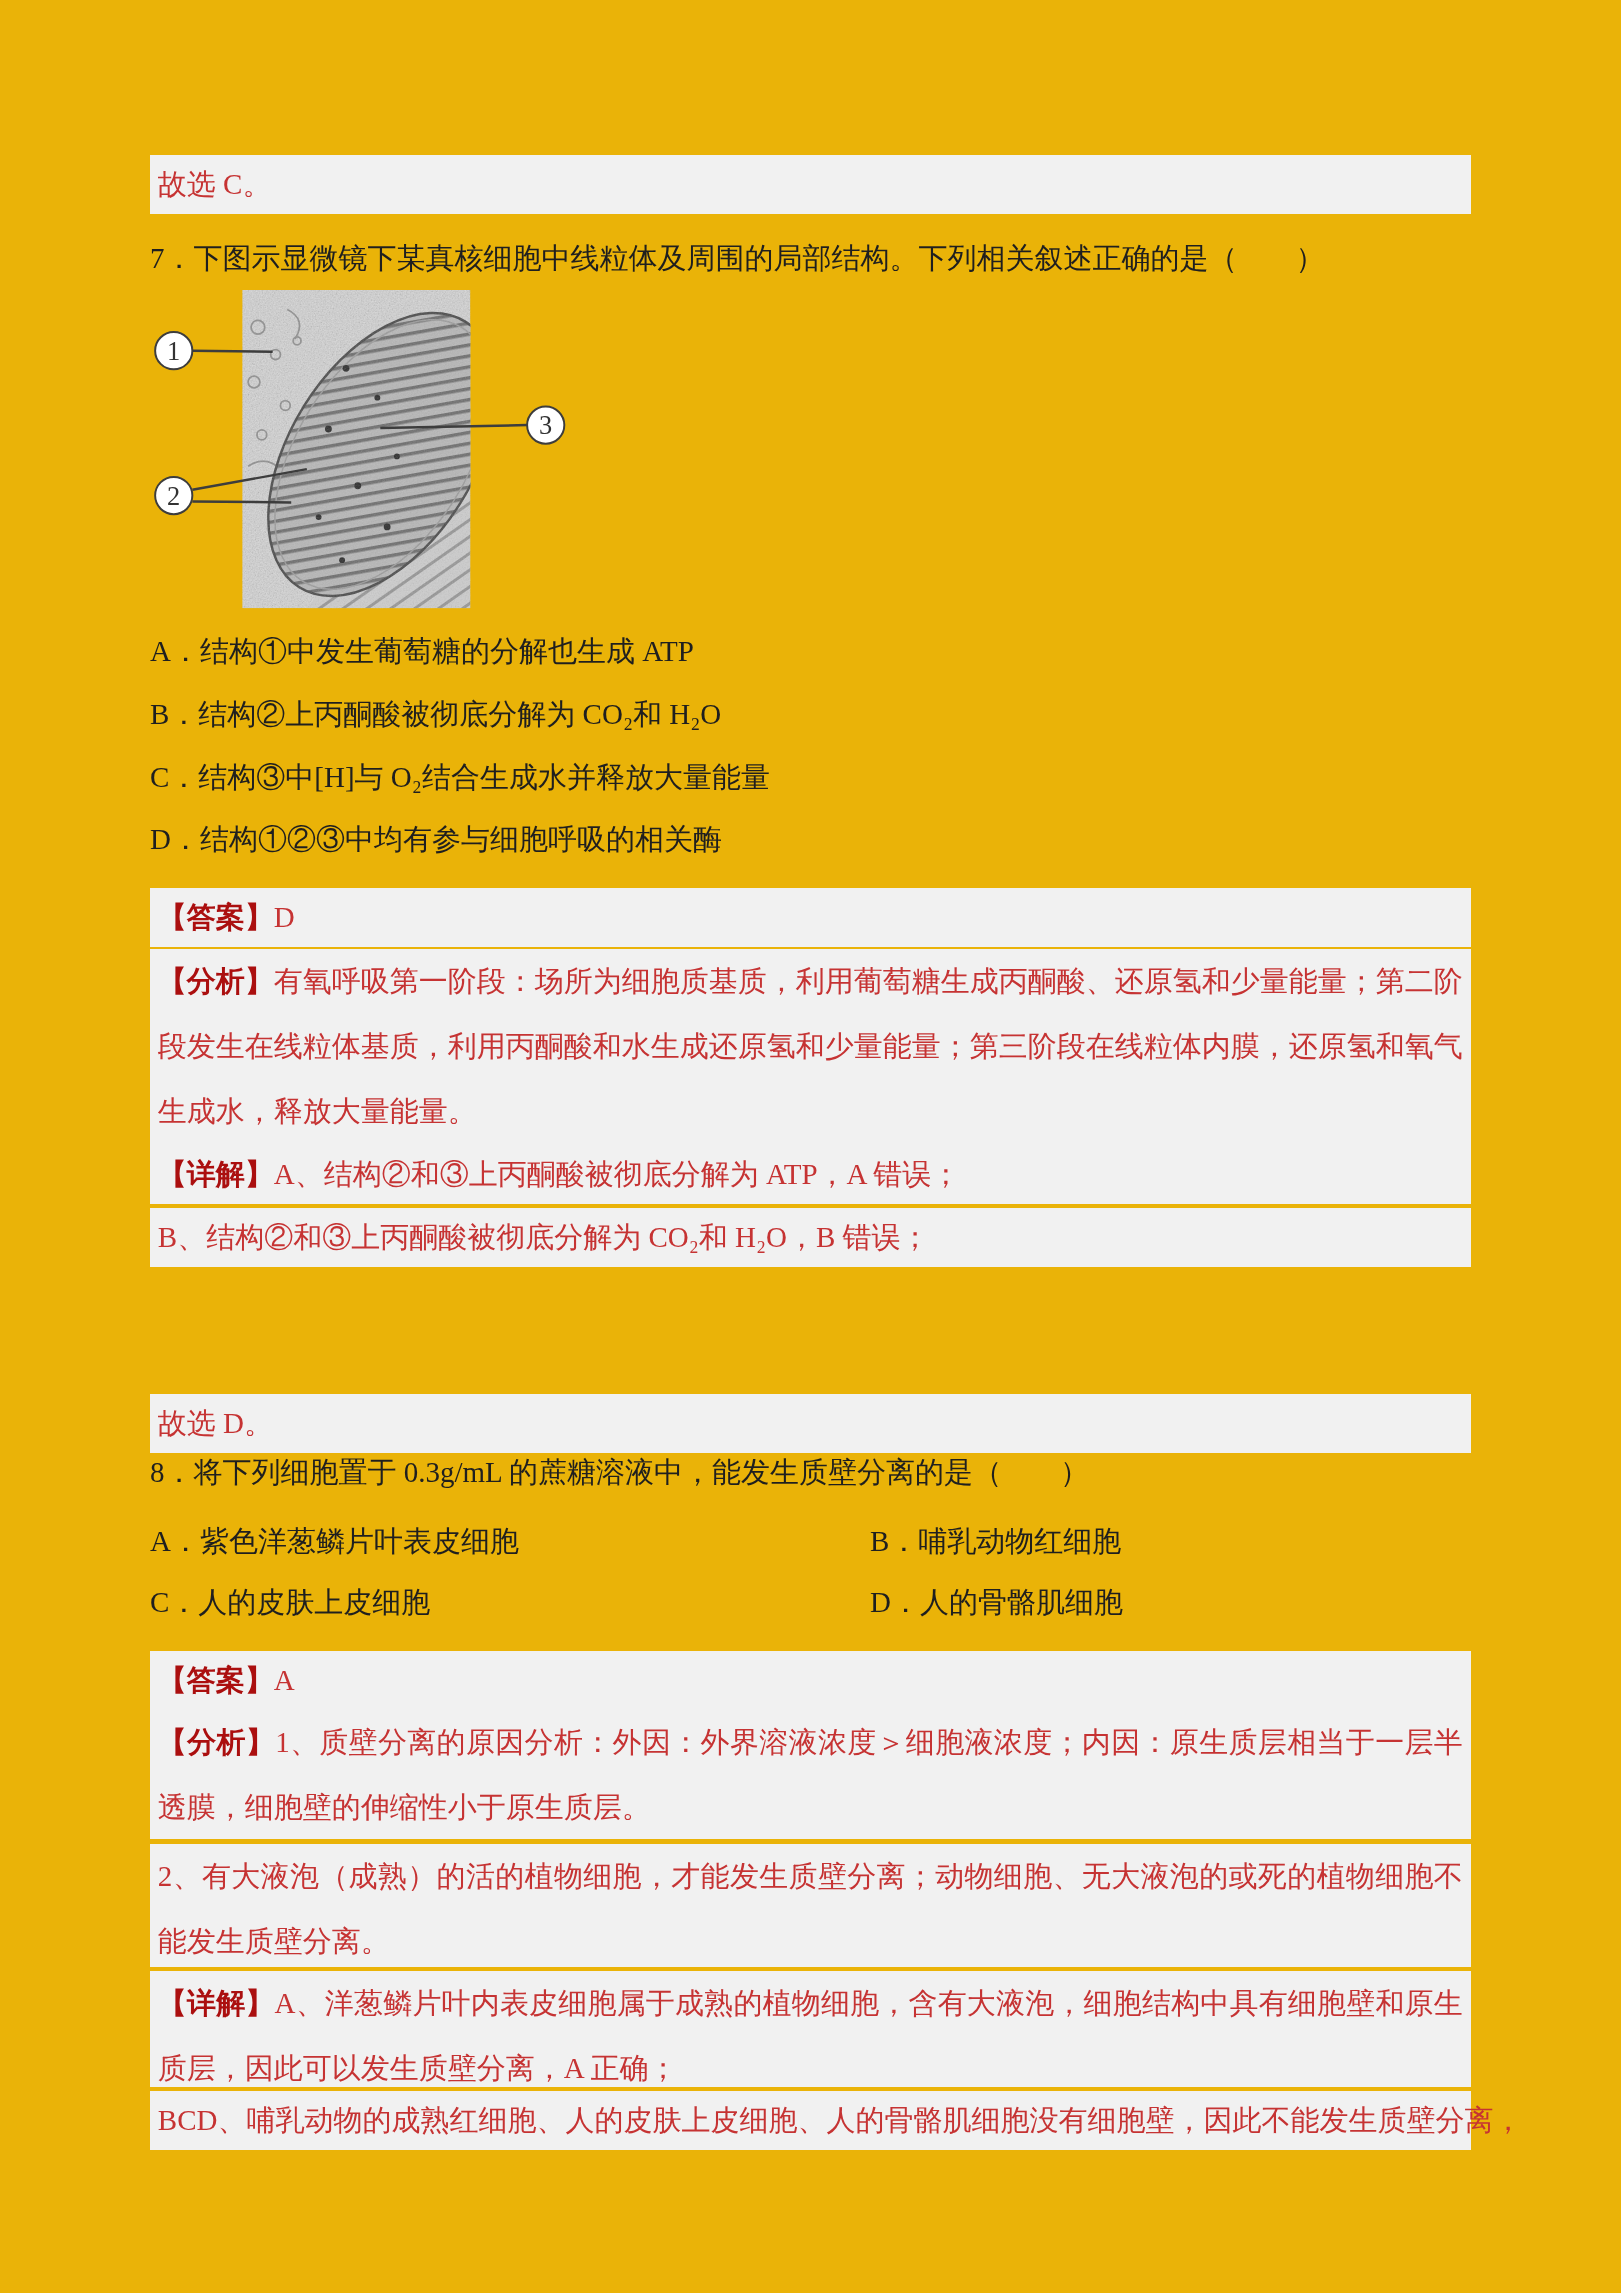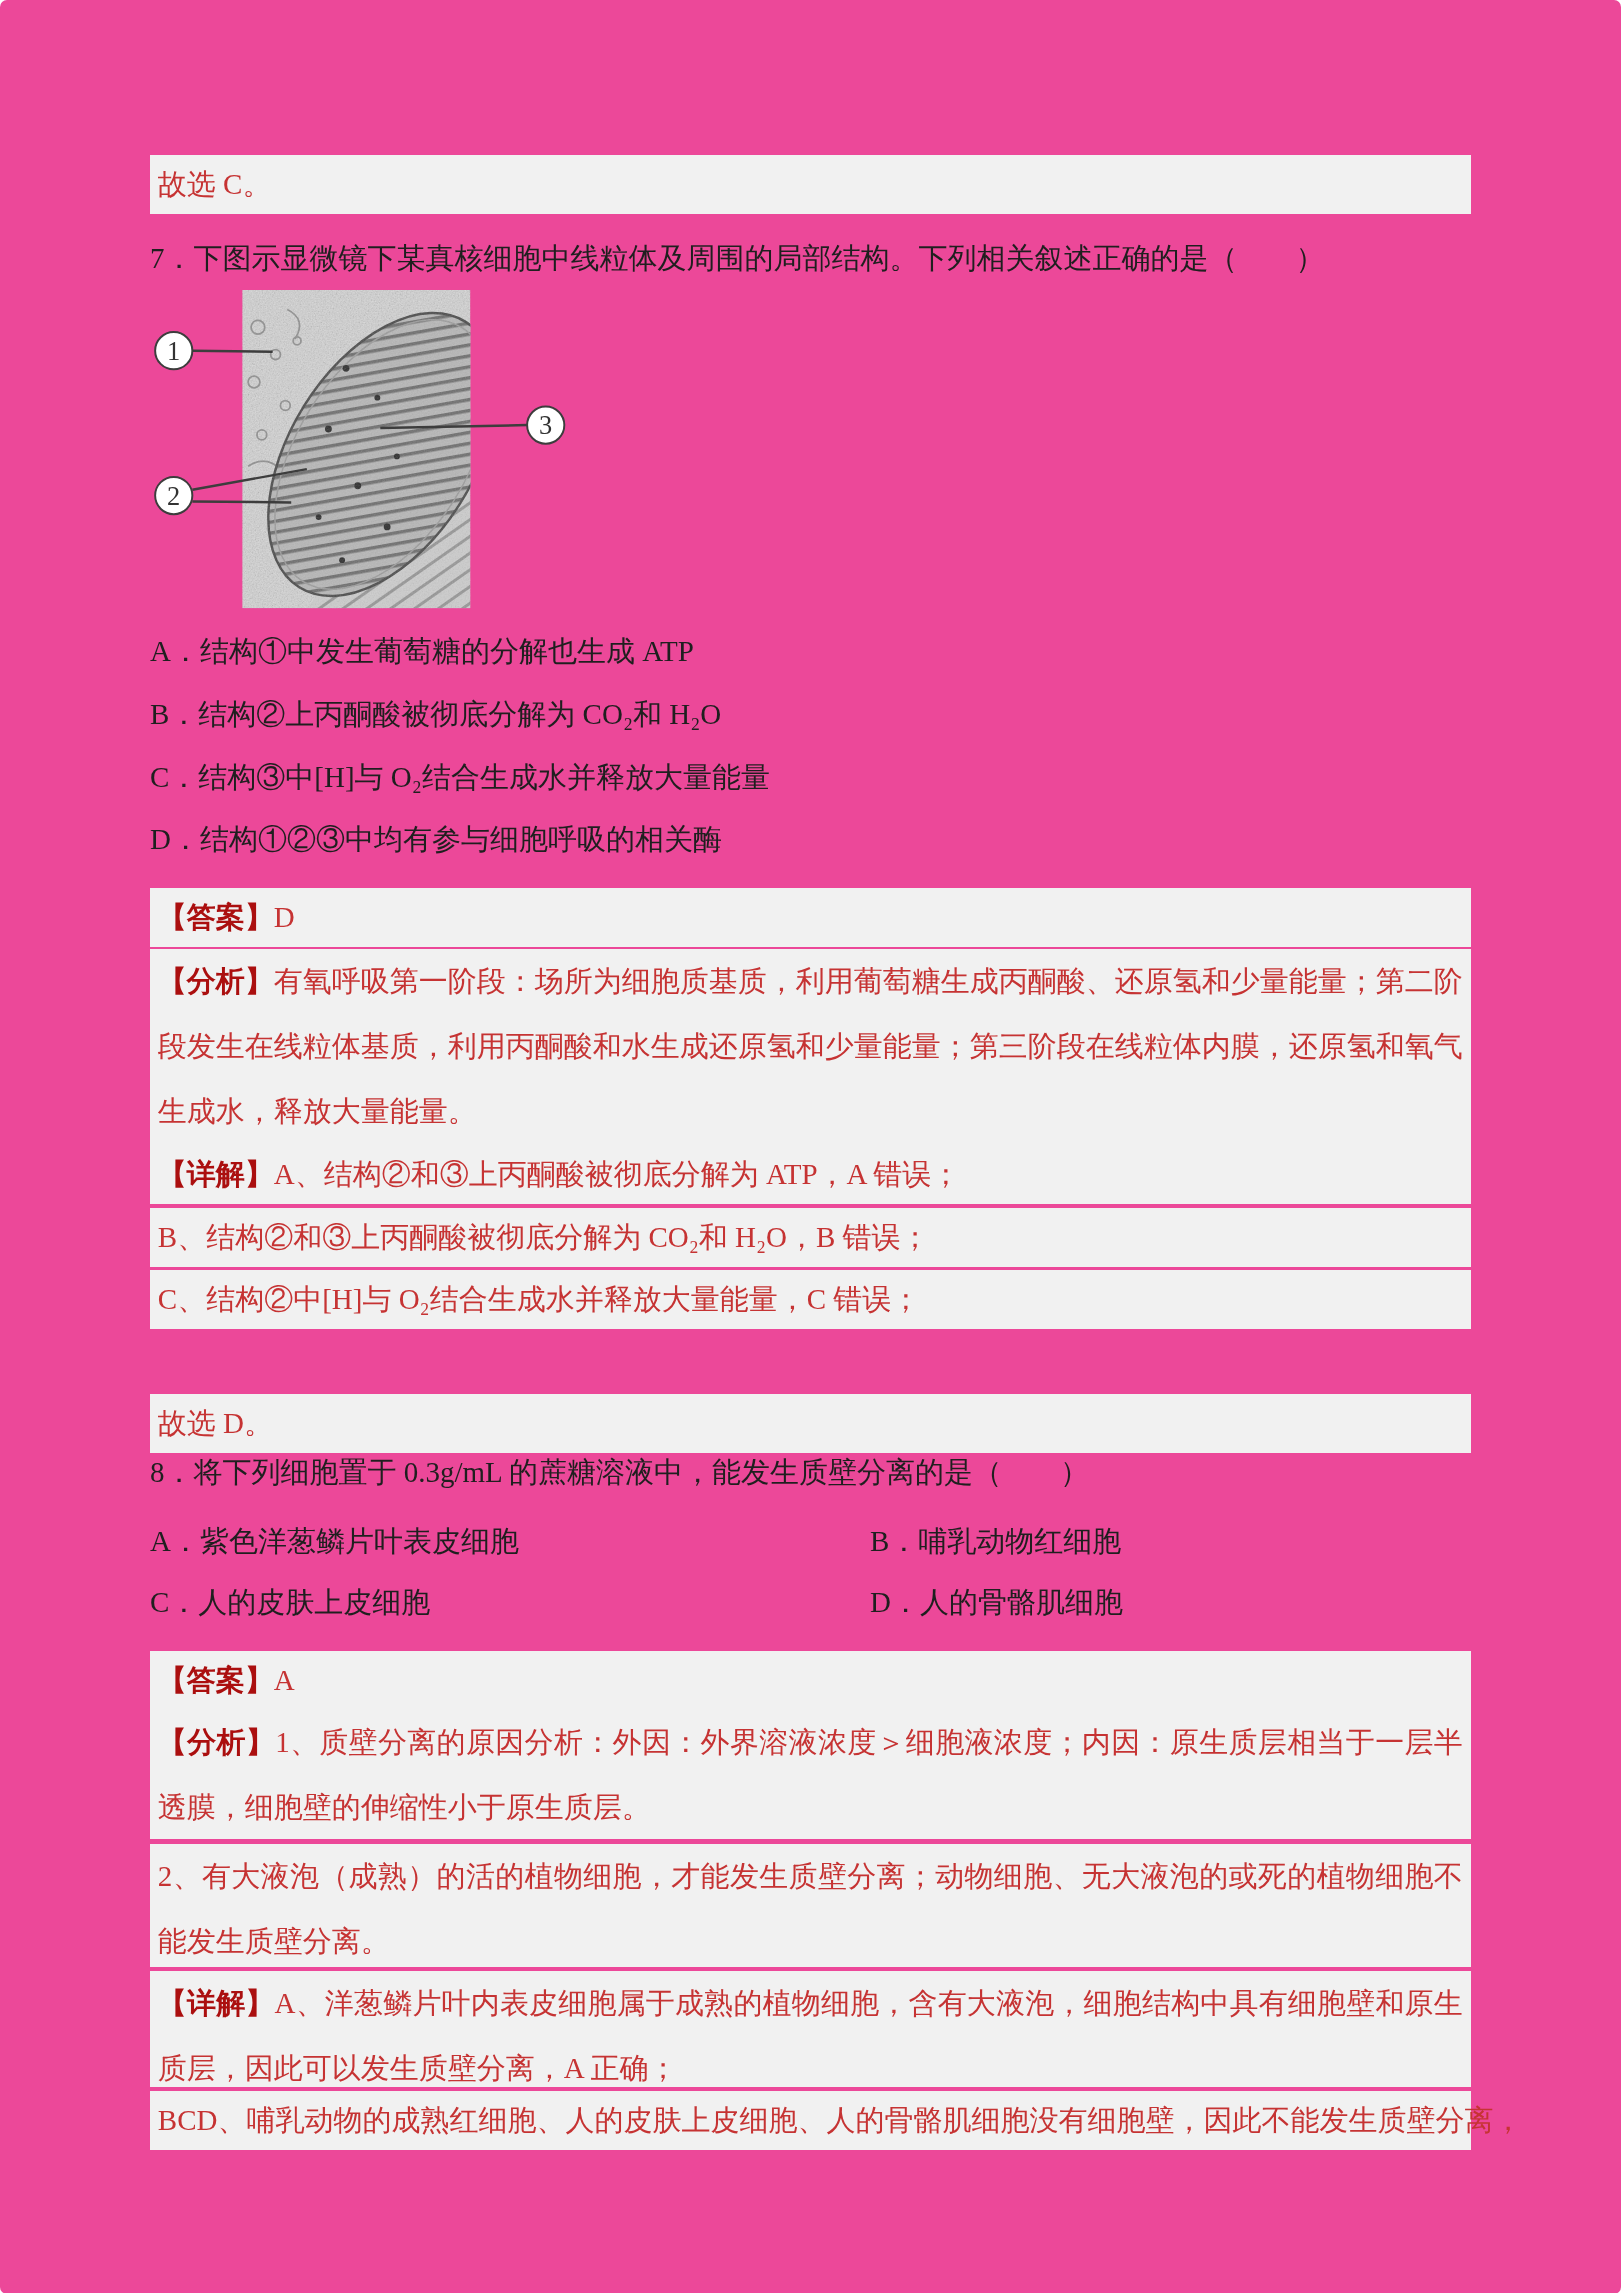--- a/index.html
+++ b/index.html
@@ -1,19 +1,19 @@
 <!DOCTYPE html>
 <html><head>
 <meta charset="utf-8">
 <style>
   html,body{margin:0;padding:0;background:#ffffff;}
   .page{
-    position:relative;width:1621px;height:2294px;background:#ec4899;
+    position:relative;width:1621px;height:2294px;background:#eab308;
     font-family:"Liberation Serif","DejaVu Serif",serif;
-    color:#1f1f1f;font-size:29px;overflow:hidden;border-radius:7px;
+    color:#1f1f1f;font-size:29px;overflow:hidden;
   }
   .line{position:absolute;left:150px;width:1320px;line-height:39px;white-space:nowrap;}
   .hl{
     position:absolute;left:150px;width:1305px;padding:0 7.8px;
     background:#f1f1f1;color:#c63333;
   }
   .hl.one{height:59px;line-height:59px;white-space:nowrap;}
   .hl.multi{line-height:65px;text-align:justify;}
   .lbl{font-weight:bold;color:#ab0f0f;}
   .red{color:#c63333;}
@@ -120,23 +120,20 @@
   <div class="hl multi" style="top:949px;height:228px">
     <span class="lbl">【分析】</span><span class="red">有氧呼吸第一阶段：场所为细胞质基质，利用葡萄糖生成丙酮酸、还原氢和少量能量；第二阶段发生在线粒体基质，利用丙酮酸和水生成还原氢和少量能量；第三阶段在线粒体内膜，还原氢和氧气生成水，释放大量能量。</span>
   </div>
 
   <div class="hl one" style="top:1145px">
     <span class="lbl">【详解】</span><span class="red">A、结构②和③上丙酮酸被彻底分解为 ATP，A 错误；</span>
   </div>
   <div class="hl one" style="top:1208px">
     <span class="red">B、结构②和③上丙酮酸被彻底分解为 CO₂和 H₂O，B 错误；</span>
   </div>
-  <div class="hl one" style="top:1270px">
-    <span class="red">C、结构②中[H]与 O₂结合生成水并释放大量能量，C 错误；</span>
-  </div>
   <div class="hl one" style="top:1394px">
     <span class="red">故选 D。</span>
   </div>
 
   <div class="line" style="top:1453px">8．将下列细胞置于 0.3g/mL 的蔗糖溶液中，能发生质壁分离的是（　　）</div>
 
   <div class="line" style="top:1522px">
     <span>A．紫色洋葱鳞片叶表皮细胞</span>
     <span class="opt2">B．哺乳动物红细胞</span>
   </div>

